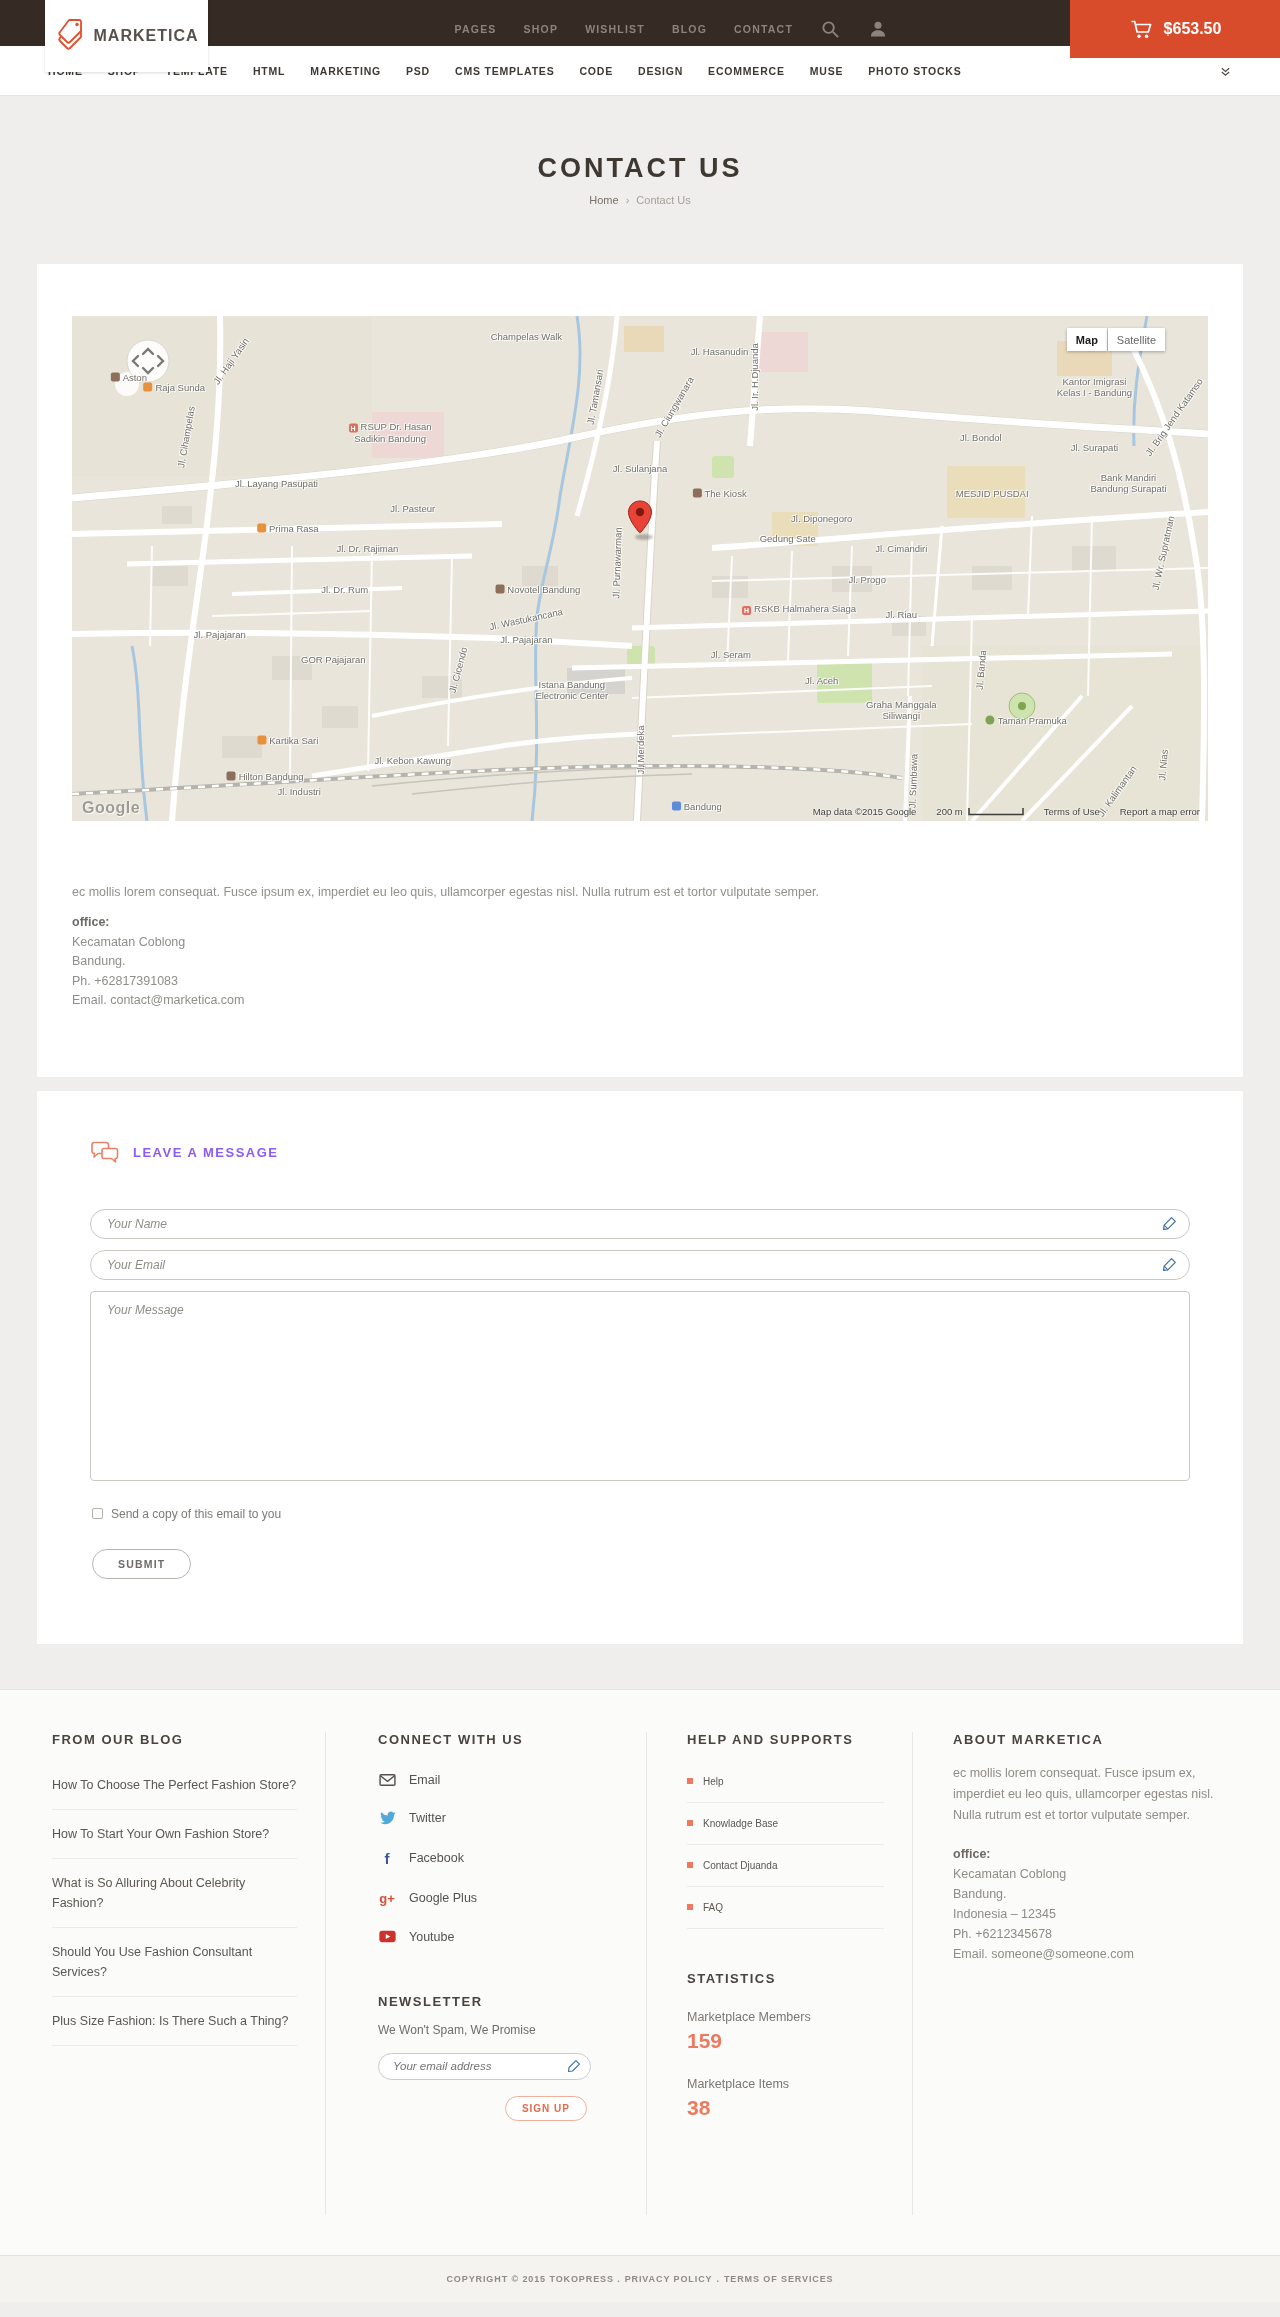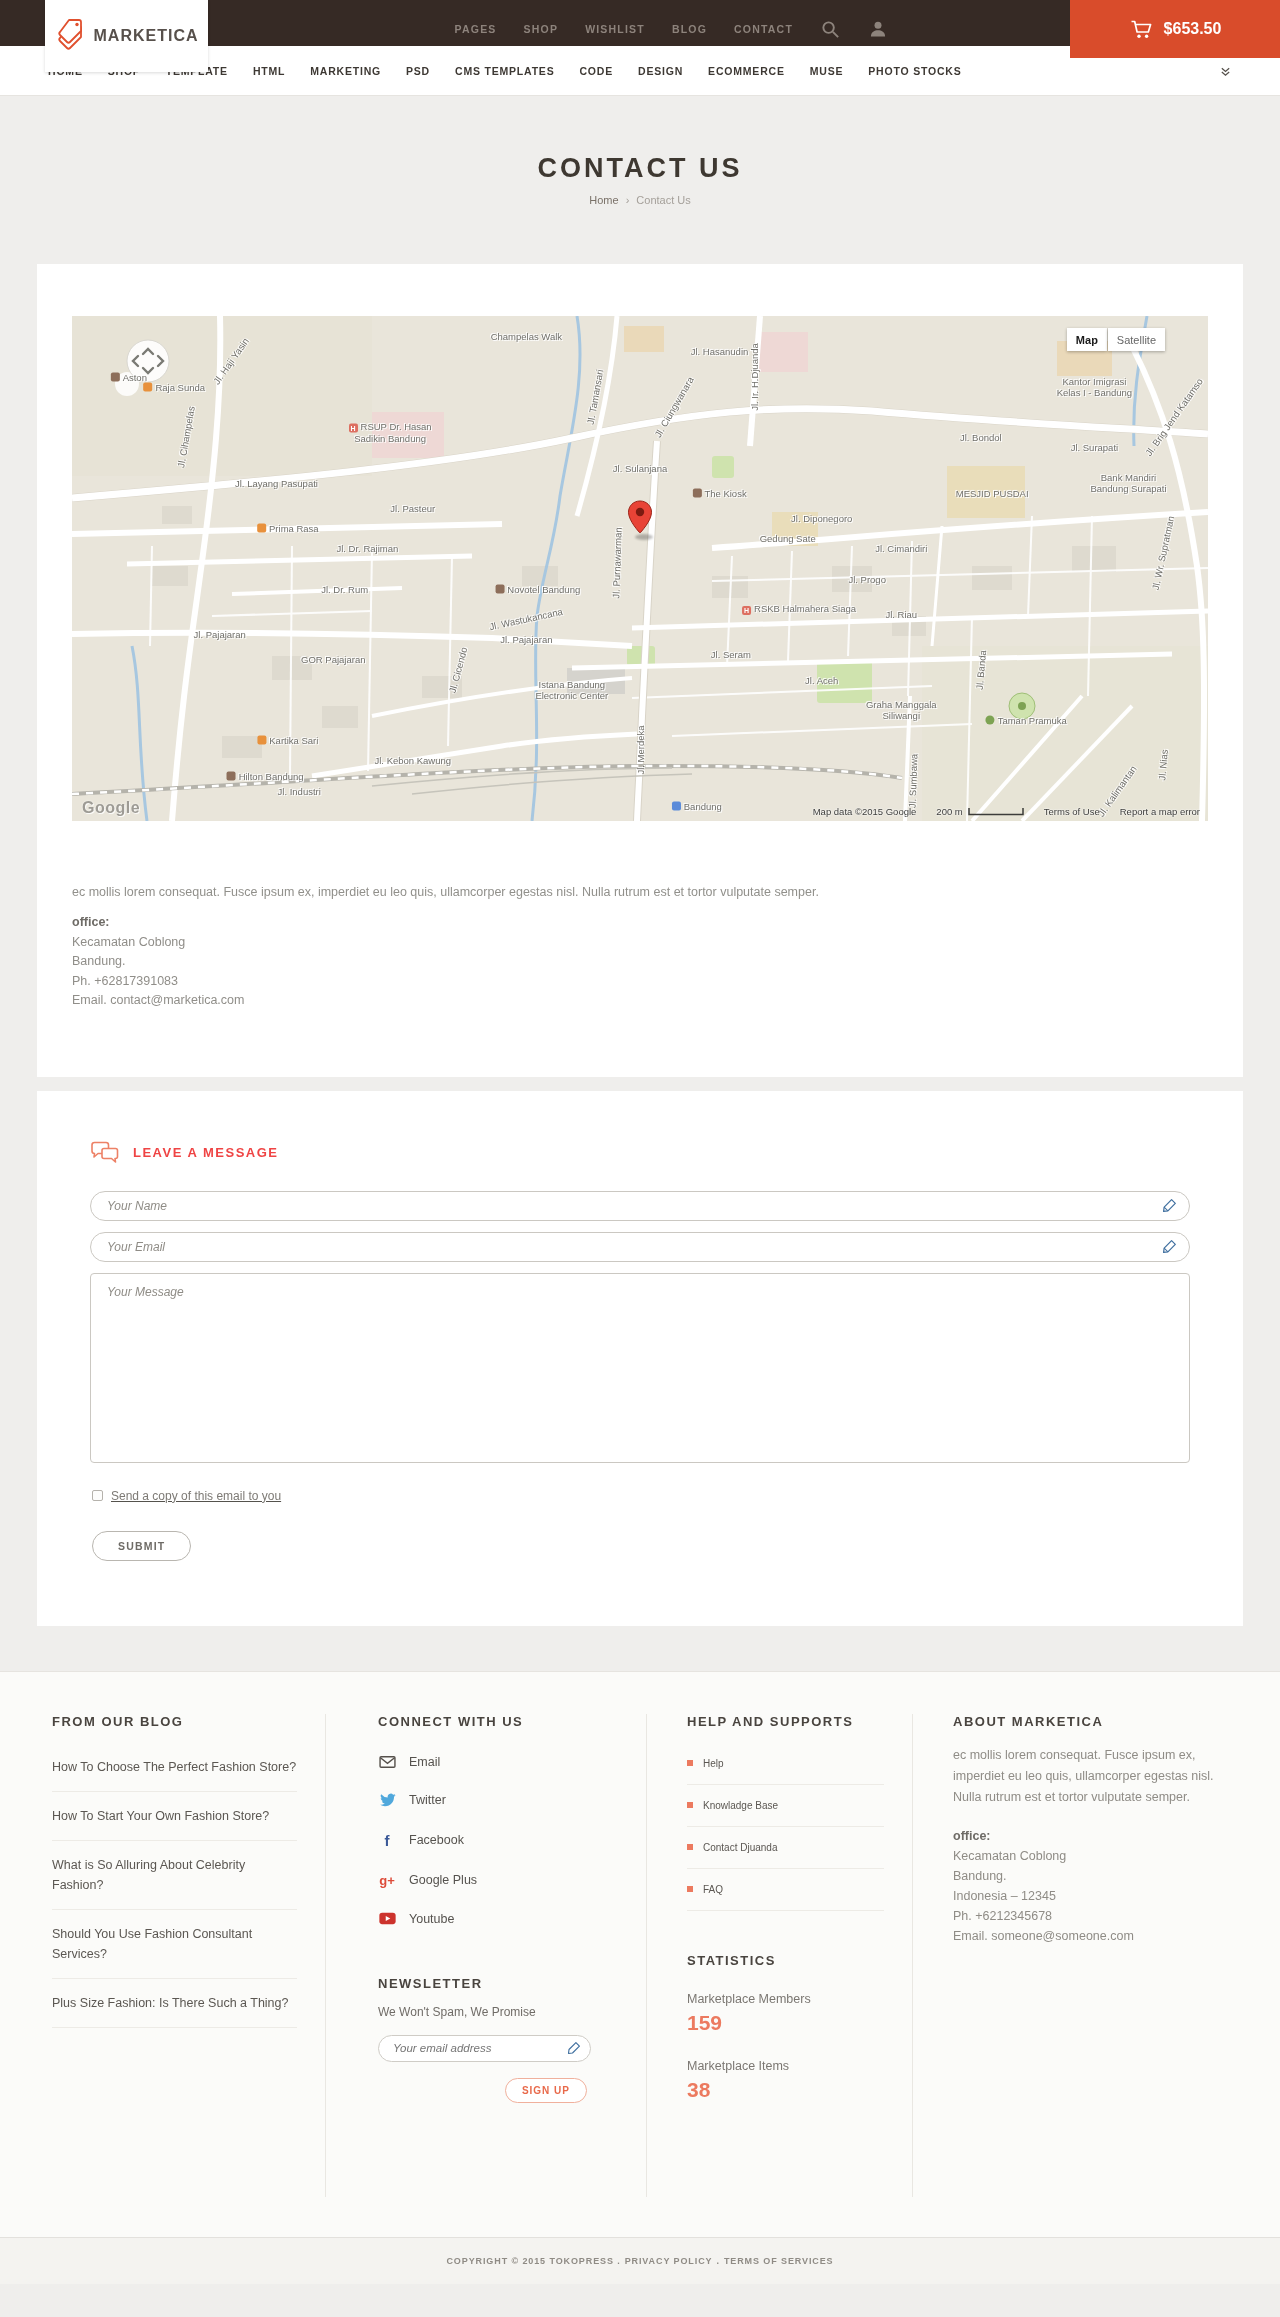--- a/index.html
+++ b/index.html
@@ -62,22 +62,22 @@
   .gwm{position:absolute;left:10px;bottom:4px;font-size:16px;font-weight:bold;color:#918f89;
     letter-spacing:.5px;z-index:4;text-shadow:0 0 2px #fff,1px 1px 0 #fff;opacity:.85;}
 
   
   .intro{margin:64px 0 0;font-size:12.5px;color:#91908b;}
   .office{margin-top:14px;font-size:12.5px;line-height:19.5px;color:#908e89;}
   .office .office-label{font-weight:bold;color:#6e6b66;}
 
   
   .form-head{display:flex;align-items:center;gap:13px;padding:0 18px;}
-  .form-head h2{margin:0;font-size:13px;letter-spacing:1.5px;color:#ef4444;font-weight:bold;}
-  .msg-form{padding:0 18px;margin-top:26px;text-decoration:underline;}
+  .form-head h2{margin:0;font-size:13px;letter-spacing:1.5px;color:#8b5cf6;font-weight:bold;}
+  .msg-form{padding:0 18px;margin-top:44px;}
   .field{position:relative;margin-bottom:11px;}
   .field input{width:100%;height:30px;border:1px solid #cbc8c2;border-radius:15px;padding:0 38px 0 16px;
     font-family:"Liberation Sans",sans-serif;font-size:12px;font-style:italic;color:#6f6c67;outline:none;background:#fff;}
   .field textarea{width:100%;height:190px;border:1px solid #cbc8c2;border-radius:4px;padding:11px 16px;
     font-family:"Liberation Sans",sans-serif;font-size:12px;font-style:italic;color:#6f6c67;resize:none;outline:none;}
   .field ::placeholder{color:#8f8c86;opacity:1;}
   .pen{position:absolute;right:13px;top:7px;}
   .check-row{display:flex;align-items:center;gap:8px;margin-top:22px;padding:0 2px;font-size:12px;color:#7d7a75;}
   .check-row input{appearance:none;width:11px;height:11px;border:1px solid #b5b2ac;border-radius:2px;background:#fdfdfc;margin:0;}
   .submit-btn{margin-top:28px;margin-left:2px;background:#fff;border:1px solid #b9b6b0;border-radius:16px;

